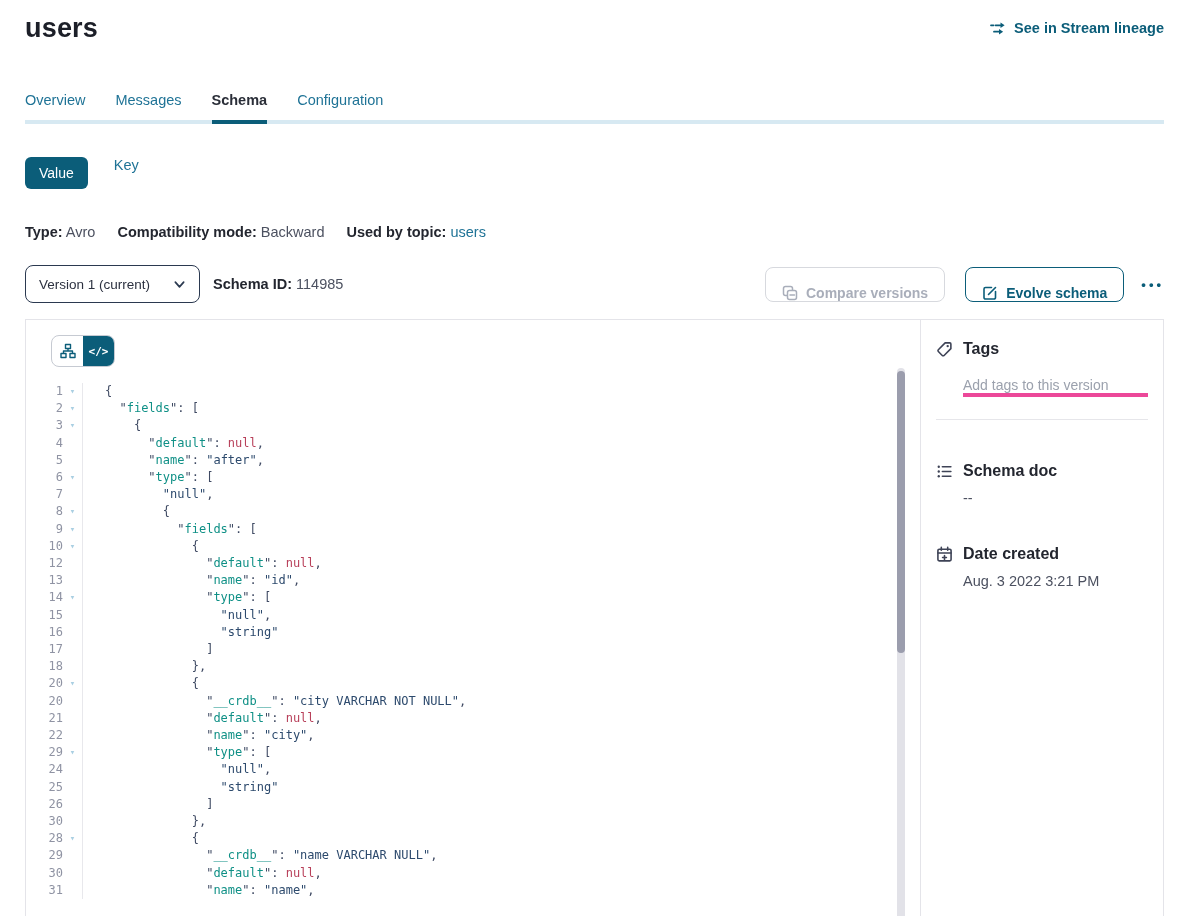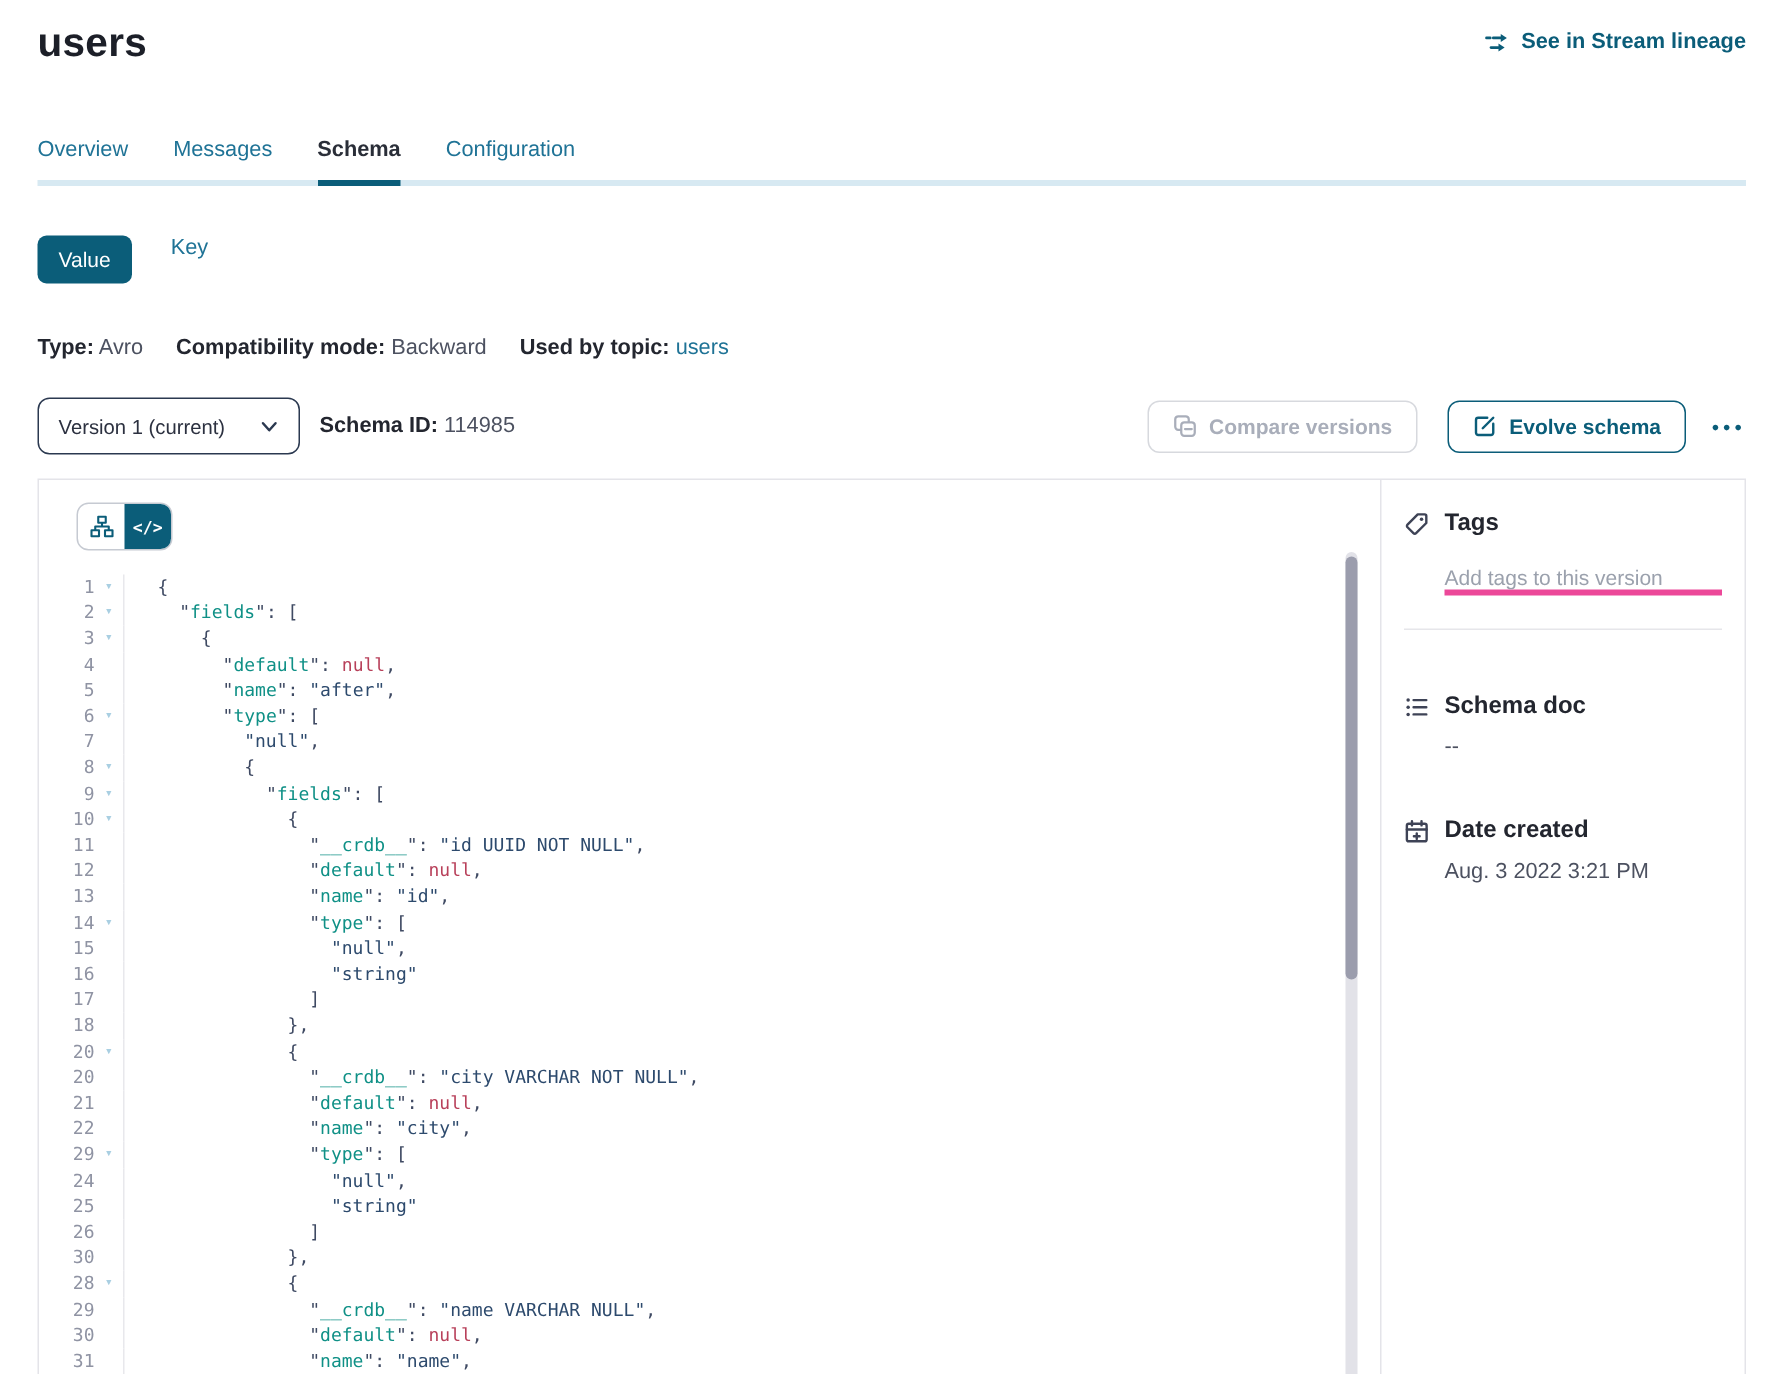--- a/index.html
+++ b/index.html
@@ -45,21 +45,21 @@
   .meta .lnk{color:var(--link);cursor:pointer}
 
   
   .controls{display:flex;align-items:center;margin-top:25px}
   .select{width:175px;height:38px;border:1.5px solid #2b3950;border-radius:8px;
     display:flex;align-items:center;justify-content:space-between;
     padding:0 13px;font-size:13.5px;color:#2c3140;cursor:pointer;background:#fff}
   .schema-id{margin-left:13px;font-size:14.5px;color:var(--text-mid)}
   .schema-id b{color:var(--text-dark)}
   .right-btns{margin-left:auto;display:flex;align-items:center}
-  .btn{display:flex;align-items:center;gap:8px;height:35px;padding:0 16px;border-radius:8px;
+  .btn{display:flex;align-items:flex-end;gap:8px;height:35px;padding:0 16px;border-radius:8px;
     font-size:14px;font-weight:600;font-family:inherit;background:#fff;cursor:pointer}
   .btn.disabled{border:1px solid #d7d9de;color:#a9aeba;cursor:default}
   .btn.primary{border:1px solid var(--accent);color:var(--accent);margin-left:20px}
   .dots{margin-left:17px;color:var(--accent);font-size:13px;letter-spacing:3px;
     font-weight:700;cursor:pointer;line-height:1}
 
   
   .panel{margin-top:16px;border:1px solid var(--border);display:flex;height:625px;background:#fff}
   .editor{width:895px;flex:none;border-right:1px solid var(--border);position:relative;
     padding:15px 0 0 25px}
@@ -235,25 +235,20 @@
             <span class="ln">9</span>
             <span class="fold">▾</span>
             <span class="ct">          <span class="q">"</span><span class="k">fields</span><span class="q">"</span>: [</span>
           </div>
           <div class="cl">
             <span class="ln">10</span>
             <span class="fold">▾</span>
             <span class="ct">            {</span>
           </div>
           <div class="cl">
-            <span class="ln">11</span>
-            <span class="fold"></span>
-            <span class="ct">              <span class="q">"</span><span class="k">__crdb__</span><span class="q">"</span>: <span class="s">"id UUID NOT NULL"</span>,</span>
-          </div>
-          <div class="cl">
             <span class="ln">12</span>
             <span class="fold"></span>
             <span class="ct">              <span class="q">"</span><span class="k">default</span><span class="q">"</span>: <span class="n">null</span>,</span>
           </div>
           <div class="cl">
             <span class="ln">13</span>
             <span class="fold"></span>
             <span class="ct">              <span class="q">"</span><span class="k">name</span><span class="q">"</span>: <span class="s">"id"</span>,</span>
           </div>
           <div class="cl">

